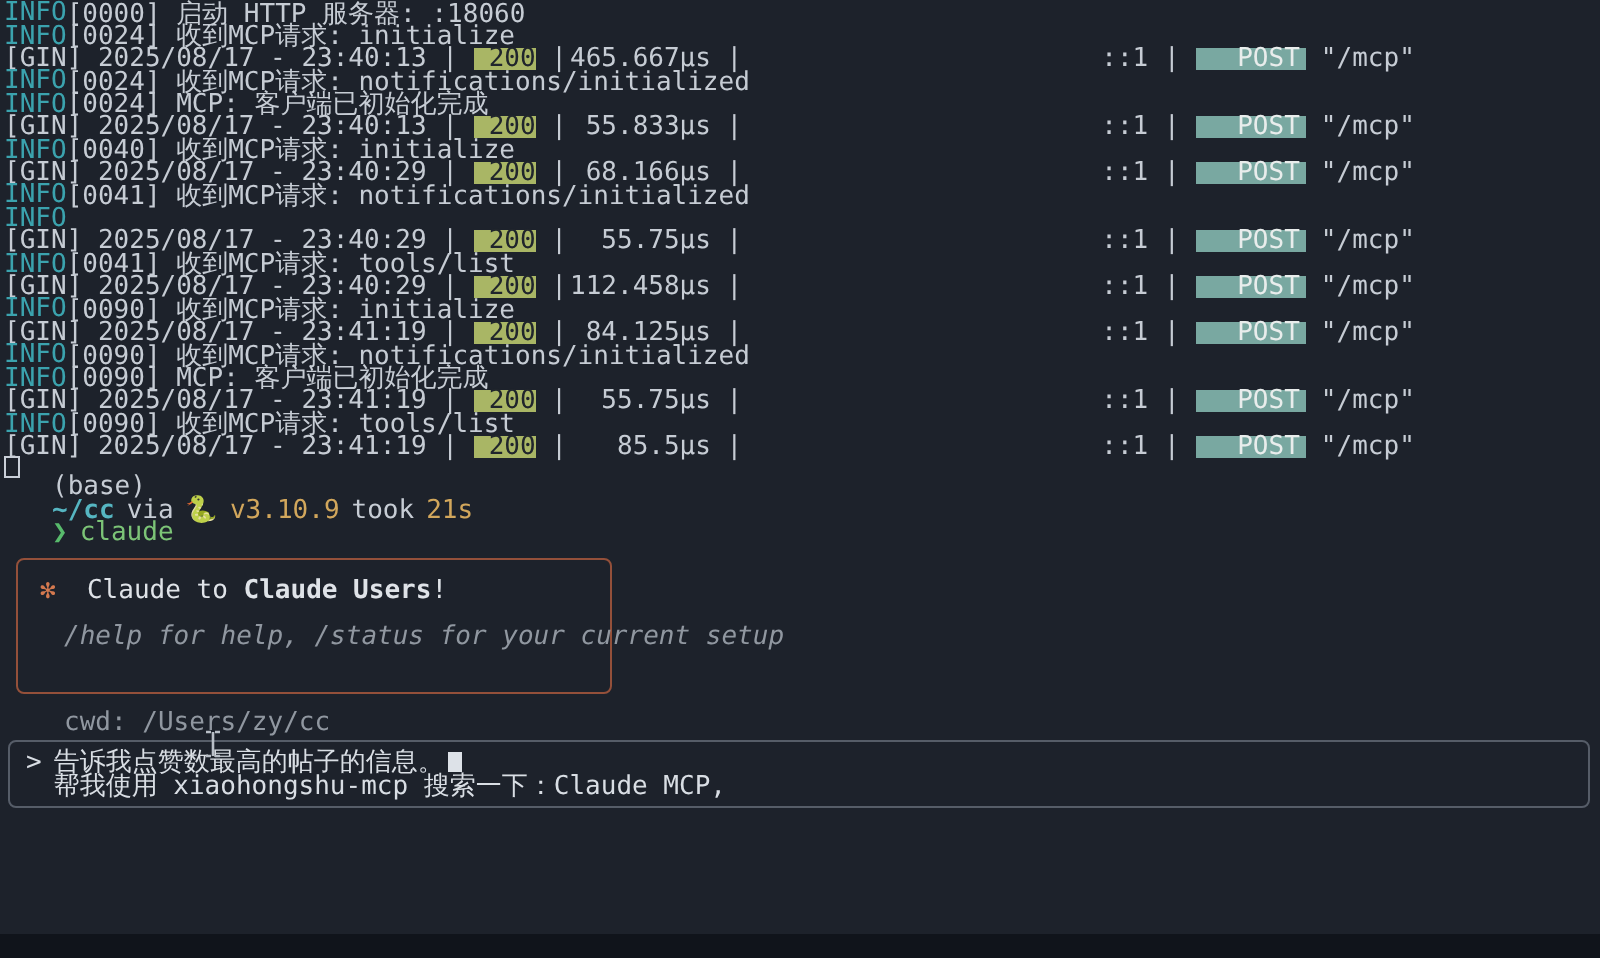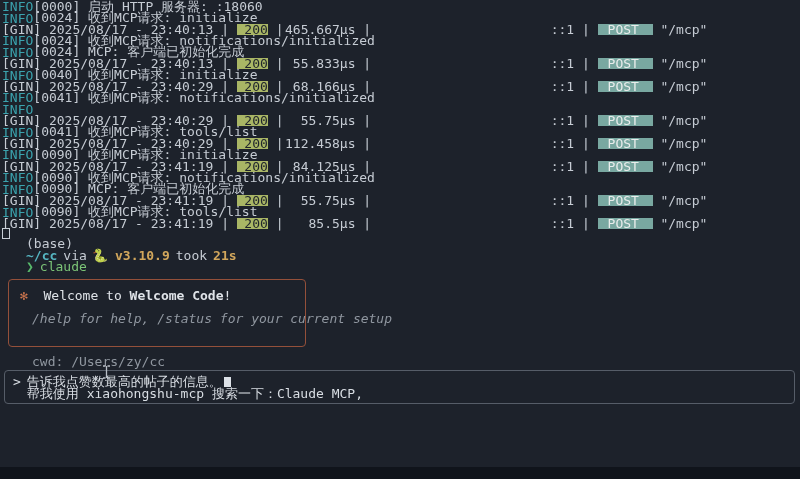--- a/index.html
+++ b/index.html
@@ -7,30 +7,30 @@
     position:relative;width:800px;height:467px;overflow:hidden;
     background:var(--bg,#1d222b);
     font-family:"DejaVu Sans Mono","Liberation Mono",monospace;
     font-size:13px;color:var(--fg,#c6ccd4);
   }
   .line{display:flex;align-items:center;height:11.42px;white-space:pre;}
   .log-area{position:absolute;left:2px;top:1px;right:0;}
   .c-info{color:var(--info_tag,#3ba3ae);}
   .badge-200{display:inline-block;width:31px;text-align:right;height:11px;line-height:11px;
     background:var(--status_200_bg,#a9b665);color:var(--status_200_fg,#20252c);}
-  .badge-post{display:inline-block;width:55px;padding-left:10px;box-sizing:border-box;height:11px;line-height:11px;
+  .badge-post{display:inline-block;width:55px;padding-left:21px;box-sizing:border-box;height:11px;line-height:11px;
     background:var(--method_post_bg,#79a8a1);color:var(--method_post_fg,#e9edec);}
   .lat{display:inline-block;width:72px;text-align:right;}
   .ip{display:inline-block;width:203px;text-align:right;}
   .hollow{position:absolute;left:2px;top:228px;width:6px;height:9px;border:1px solid #c9cfd8;}
   .shell{position:absolute;left:2px;top:238px;margin-left:24px;}
   .shell .line{height:11.6px;}
   .tok{margin-right:6px;}
   .cyan{color:var(--path_cyan,#56b6c2);font-weight:bold;}
-  .yellow{color:var(--version_yellow,#d2a75c);font-weight:bold;text-align:center;}
+  .yellow{color:var(--version_yellow,#d2a75c);font-weight:normal;text-align:center;}
   .green-p{color:var(--prompt_green,#58bb6c);}
   .green-c{color:var(--command_green,#7cc477);}
   .welcome{position:absolute;left:8px;top:279px;width:298px;height:68px;box-sizing:border-box;
     border:1px solid var(--box_border,#94503a);border-radius:4px;}
   .welcome .row1{position:absolute;left:11px;top:8px;white-space:pre;color:#dfe3e8;}
   .star{color:var(--star,#d4794f);}
   .welcome .row2{position:absolute;left:23px;top:31px;white-space:pre;color:var(--muted,#9097a0);font-style:italic;}
   .welcome .row3{position:absolute;left:23px;top:57px;white-space:pre;color:var(--muted,#9097a0);margin-top:17px;}
   .inputbox{position:absolute;left:4px;top:370px;width:791px;height:34px;box-sizing:border-box;
     border:1px solid var(--input_border,#565d68);border-radius:4px;
@@ -84,21 +84,21 @@
       <span class="tok">took</span>
       <span class="yellow">21s</span>
     </div>
     <div class="line">
       <span class="green-p tok">❯</span>
       <span class="green-c">claude</span>
     </div>
   </div>
 
   <div class="welcome">
-    <div class="row1"><span class="star">✻</span><span>  </span><span>Welcome to </span><b>Welcome Code</b><span>!</span></div>
+    <div class="row1"><span class="star">✻</span><span>  </span><span>Claude to </span><b>Claude Users</b><span>!</span></div>
     <div class="row2">/help for help, /status for your current setup</div>
     <div class="row3">cwd: /Users/zy/cc</div>
   </div>
 
   <div class="inputbox">
     <span class="prompt-gt">&gt;</span>
     <div>
       <div class="iline"><span>告诉我点赞数最高的帖子的信息。</span><span class="cursor-block"></span></div>
       <div class="iline">帮我使用 xiaohongshu-mcp 搜索一下：Claude MCP,</div>
     </div>

